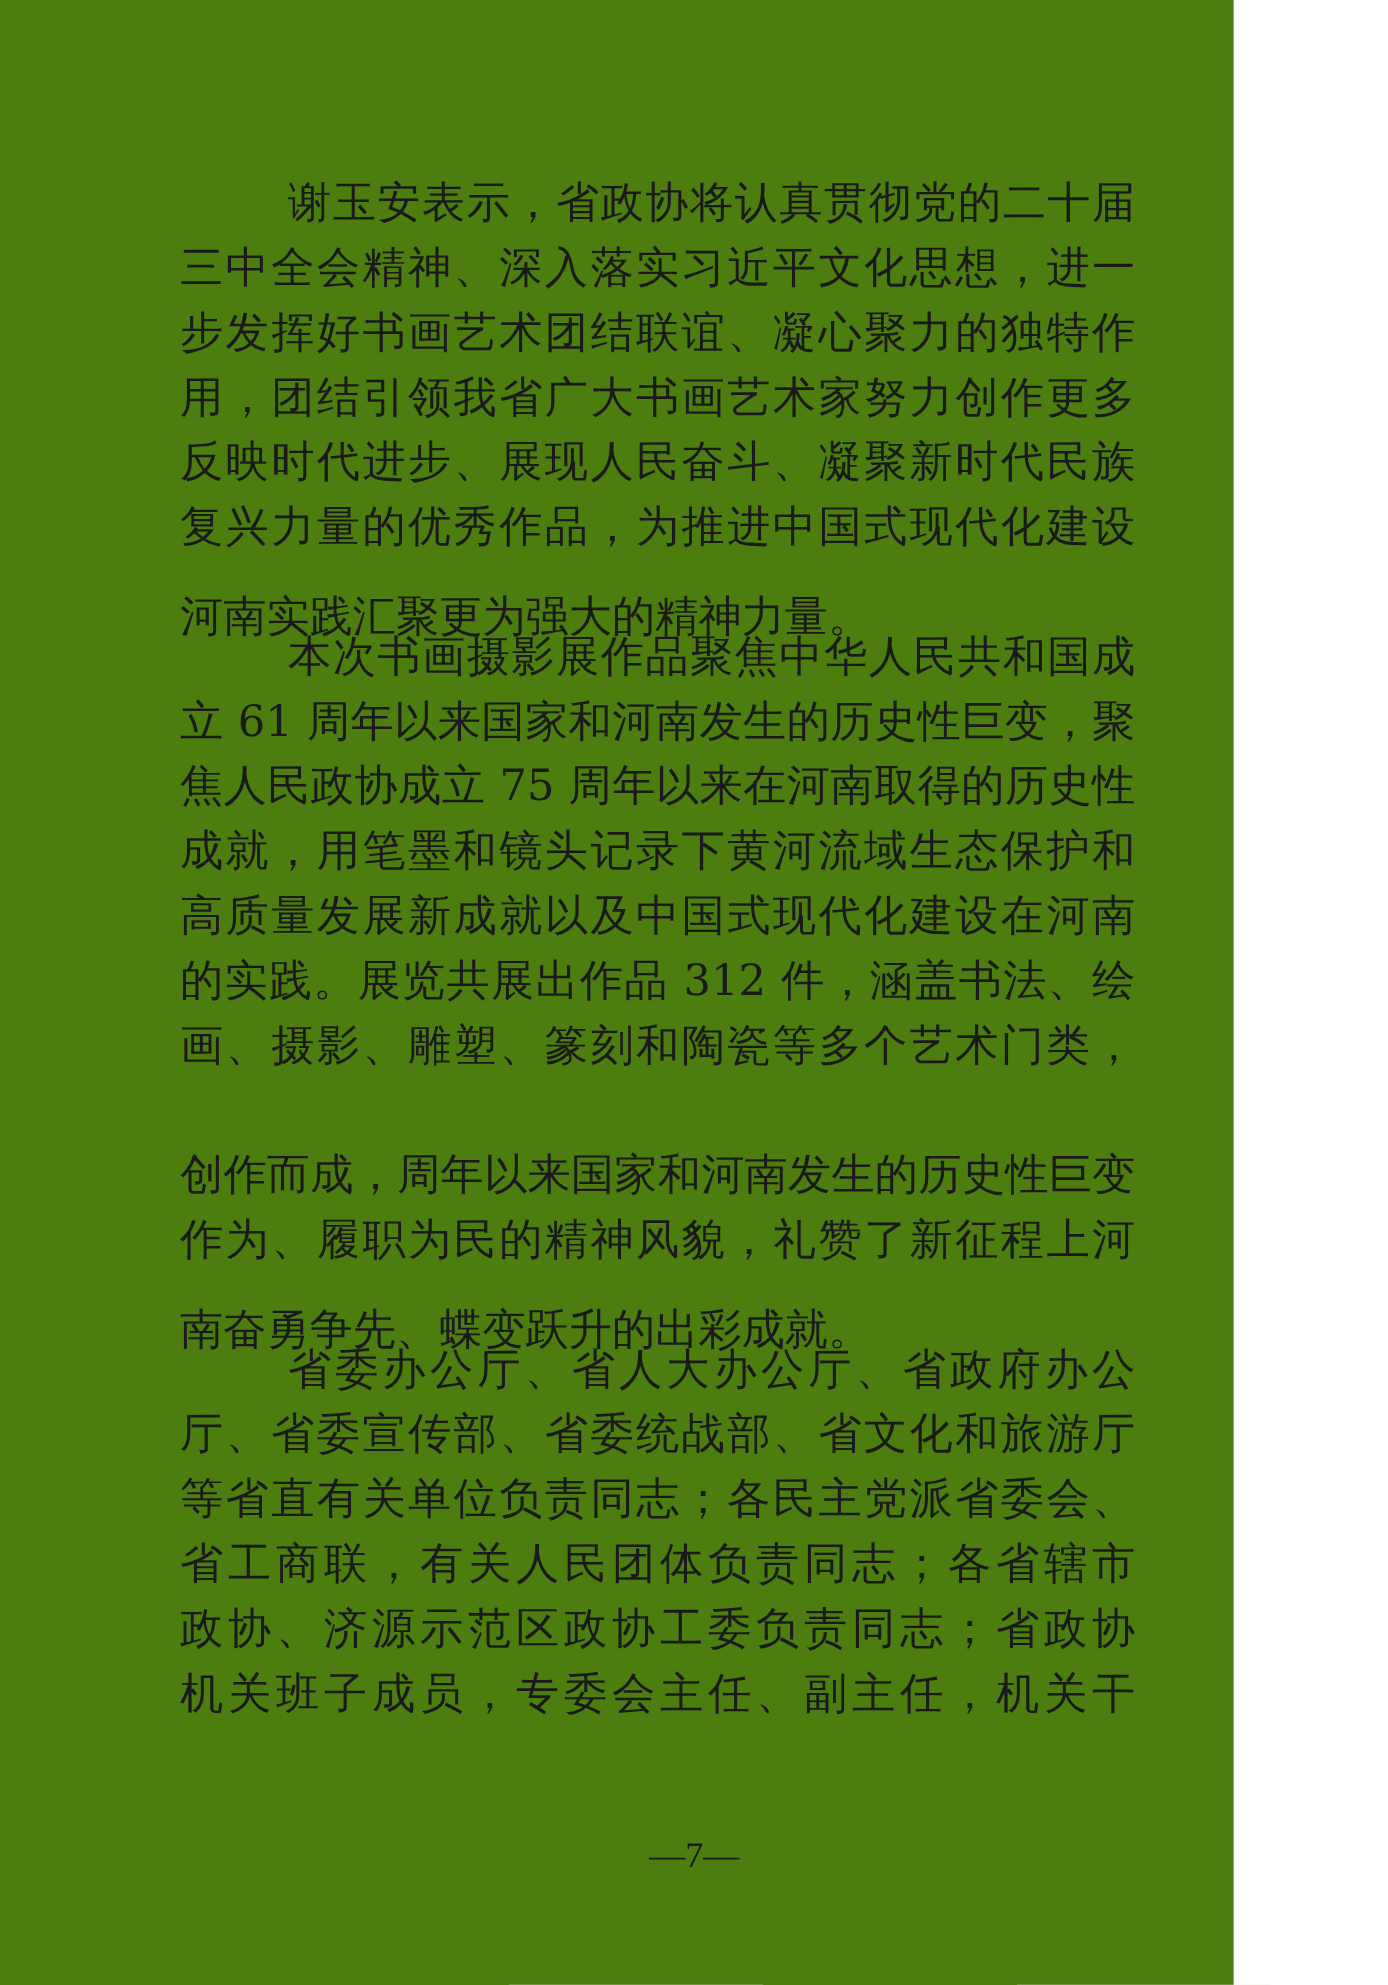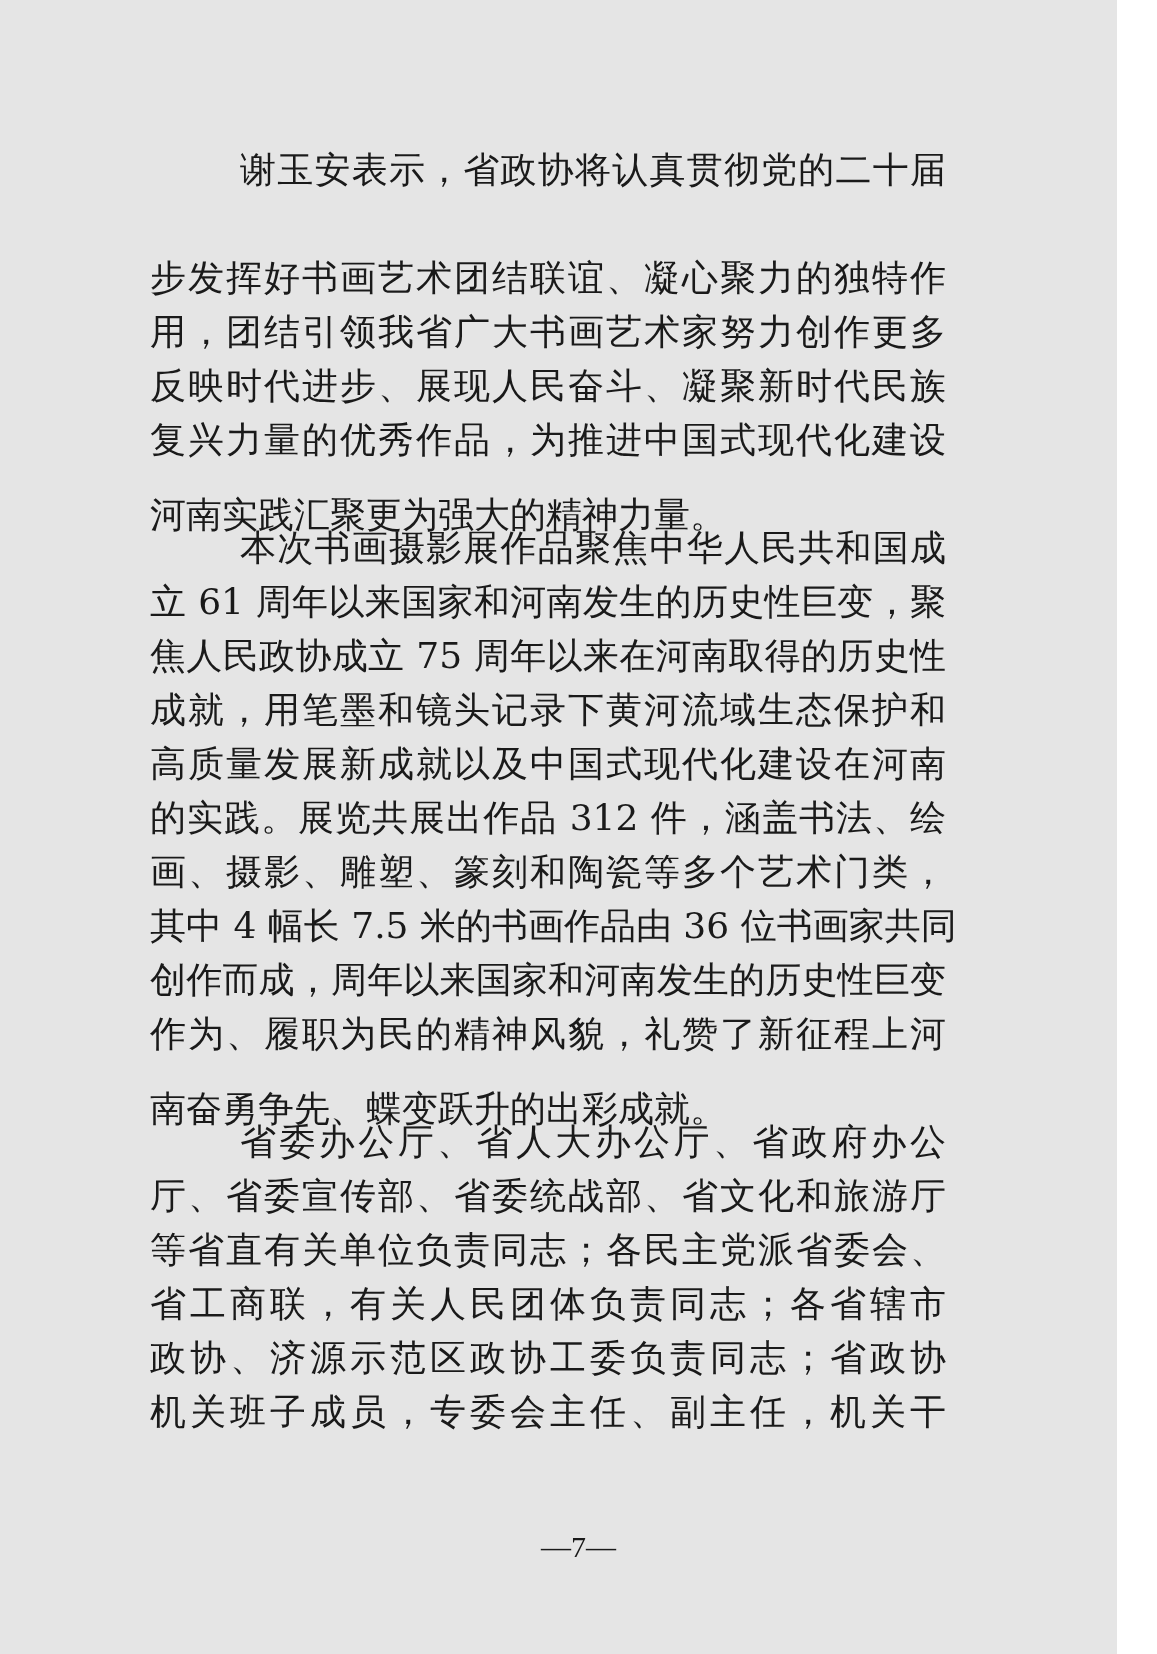--- a/index.html
+++ b/index.html
@@ -1,51 +1,51 @@
 <!DOCTYPE html>
 <html><head>
 <meta charset="utf-8">
 <style>
   html, body { margin:0; padding:0; background:#ffffff; }
   body { width:1157px; height:1654px; position:relative; overflow:hidden; }
-  .page { position:absolute; left:0; top:0; width:1117px; height:1654px; background:#e5e5e5; }
+  .page { position:absolute; left:0; top:0; width:1028px; height:1654px; background:#4d7c0f; }
   .line {
     position:absolute; left:150px; width:796px; height:54px;
     font-family:"DejaVu Serif","Liberation Serif",serif;
     font-size:36px; line-height:54px; color:#1a1a1a;
     white-space:nowrap; text-align:justify; text-align-last:justify;
     letter-spacing:0px;
   }
   .line.indent { left:240px; width:706px; }
   .line.last { text-align-last:left;margin-top:21px; }
   .pagenum {
     position:absolute; left:0; width:1157px; top:1530px; text-align:center;
     font-family:"Liberation Serif","DejaVu Serif",serif; font-size:30px; color:#1a1a1a;
   }
 </style>
 </head>
 <body>
 
 <div class="page">
 
   <div class="line indent" style="top:143px">谢玉安表示，省政协将认真贯彻党的二十届</div>
+  <div class="line" style="top:197px">三中全会精神、深入落实习近平文化思想，进一</div>
   <div class="line" style="top:251px">步发挥好书画艺术团结联谊、凝心聚力的独特作</div>
   <div class="line" style="top:305px">用，团结引领我省广大书画艺术家努力创作更多</div>
   <div class="line" style="top:359px">反映时代进步、展现人民奋斗、凝聚新时代民族</div>
   <div class="line" style="top:413px">复兴力量的优秀作品，为推进中国式现代化建设</div>
   <div class="line last" style="top:467px">河南实践汇聚更为强大的精神力量。</div>
 
   <div class="line indent" style="top:521px">本次书画摄影展作品聚焦中华人民共和国成</div>
   <div class="line" style="top:575px">立 61 周年以来国家和河南发生的历史性巨变，聚</div>
   <div class="line" style="top:629px">焦人民政协成立 75 周年以来在河南取得的历史性</div>
   <div class="line" style="top:683px">成就，用笔墨和镜头记录下黄河流域生态保护和</div>
   <div class="line" style="top:737px">高质量发展新成就以及中国式现代化建设在河南</div>
   <div class="line" style="top:791px">的实践。展览共展出作品 312 件，涵盖书法、绘</div>
   <div class="line" style="top:845px">画、摄影、雕塑、篆刻和陶瓷等多个艺术门类，</div>
-  <div class="line" style="top:899px">其中 4 幅长 7.5 米的书画作品由 36 位书画家共同</div>
   <div class="line" style="top:953px">创作而成，周年以来国家和河南发生的历史性巨变</div>
   <div class="line" style="top:1007px">作为、履职为民的精神风貌，礼赞了新征程上河</div>
   <div class="line last" style="top:1061px">南奋勇争先、蝶变跃升的出彩成就。</div>
 
   <div class="line indent" style="top:1115px">省委办公厅、省人大办公厅、省政府办公</div>
   <div class="line" style="top:1169px">厅、省委宣传部、省委统战部、省文化和旅游厅</div>
   <div class="line" style="top:1223px">等省直有关单位负责同志；各民主党派省委会、</div>
   <div class="line" style="top:1277px">省工商联，有关人民团体负责同志；各省辖市</div>
   <div class="line" style="top:1331px">政协、济源示范区政协工委负责同志；省政协</div>
   <div class="line" style="top:1385px">机关班子成员，专委会主任、副主任，机关干</div>

